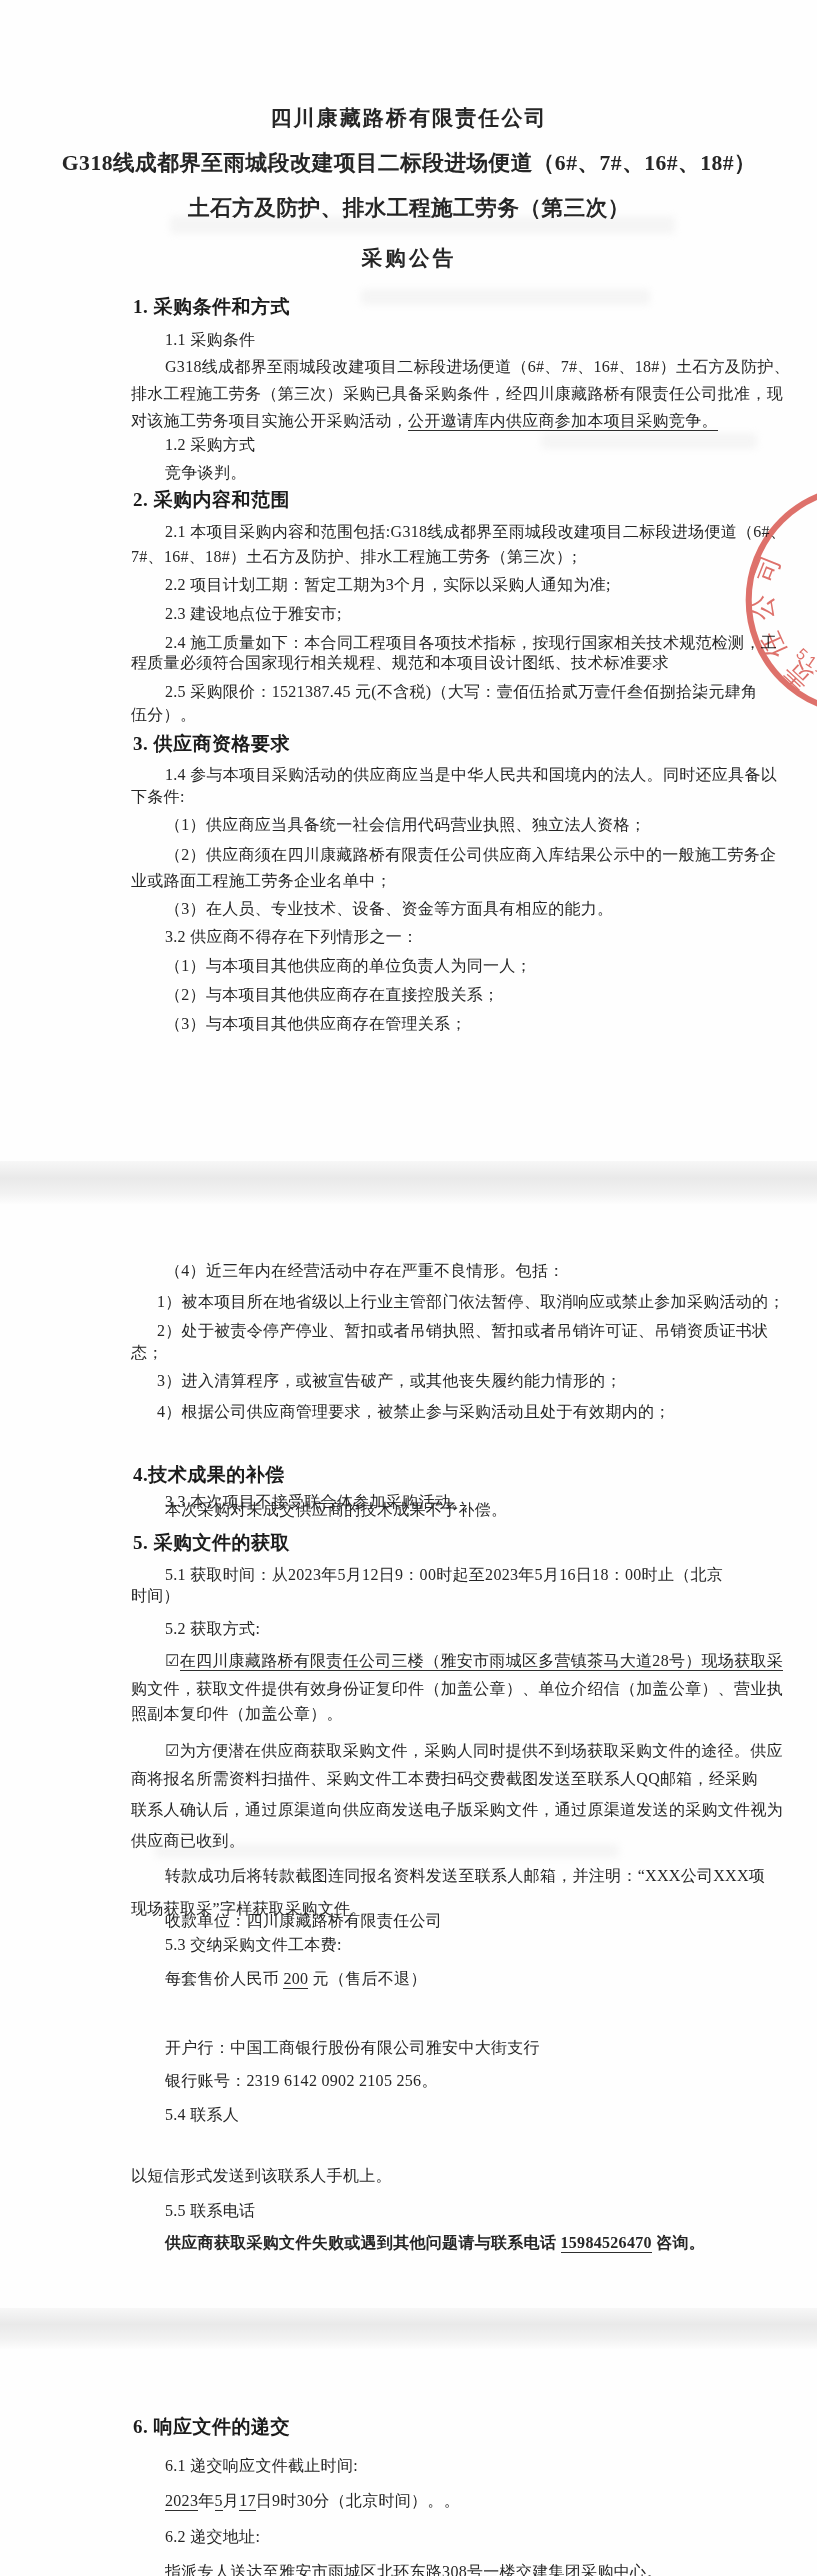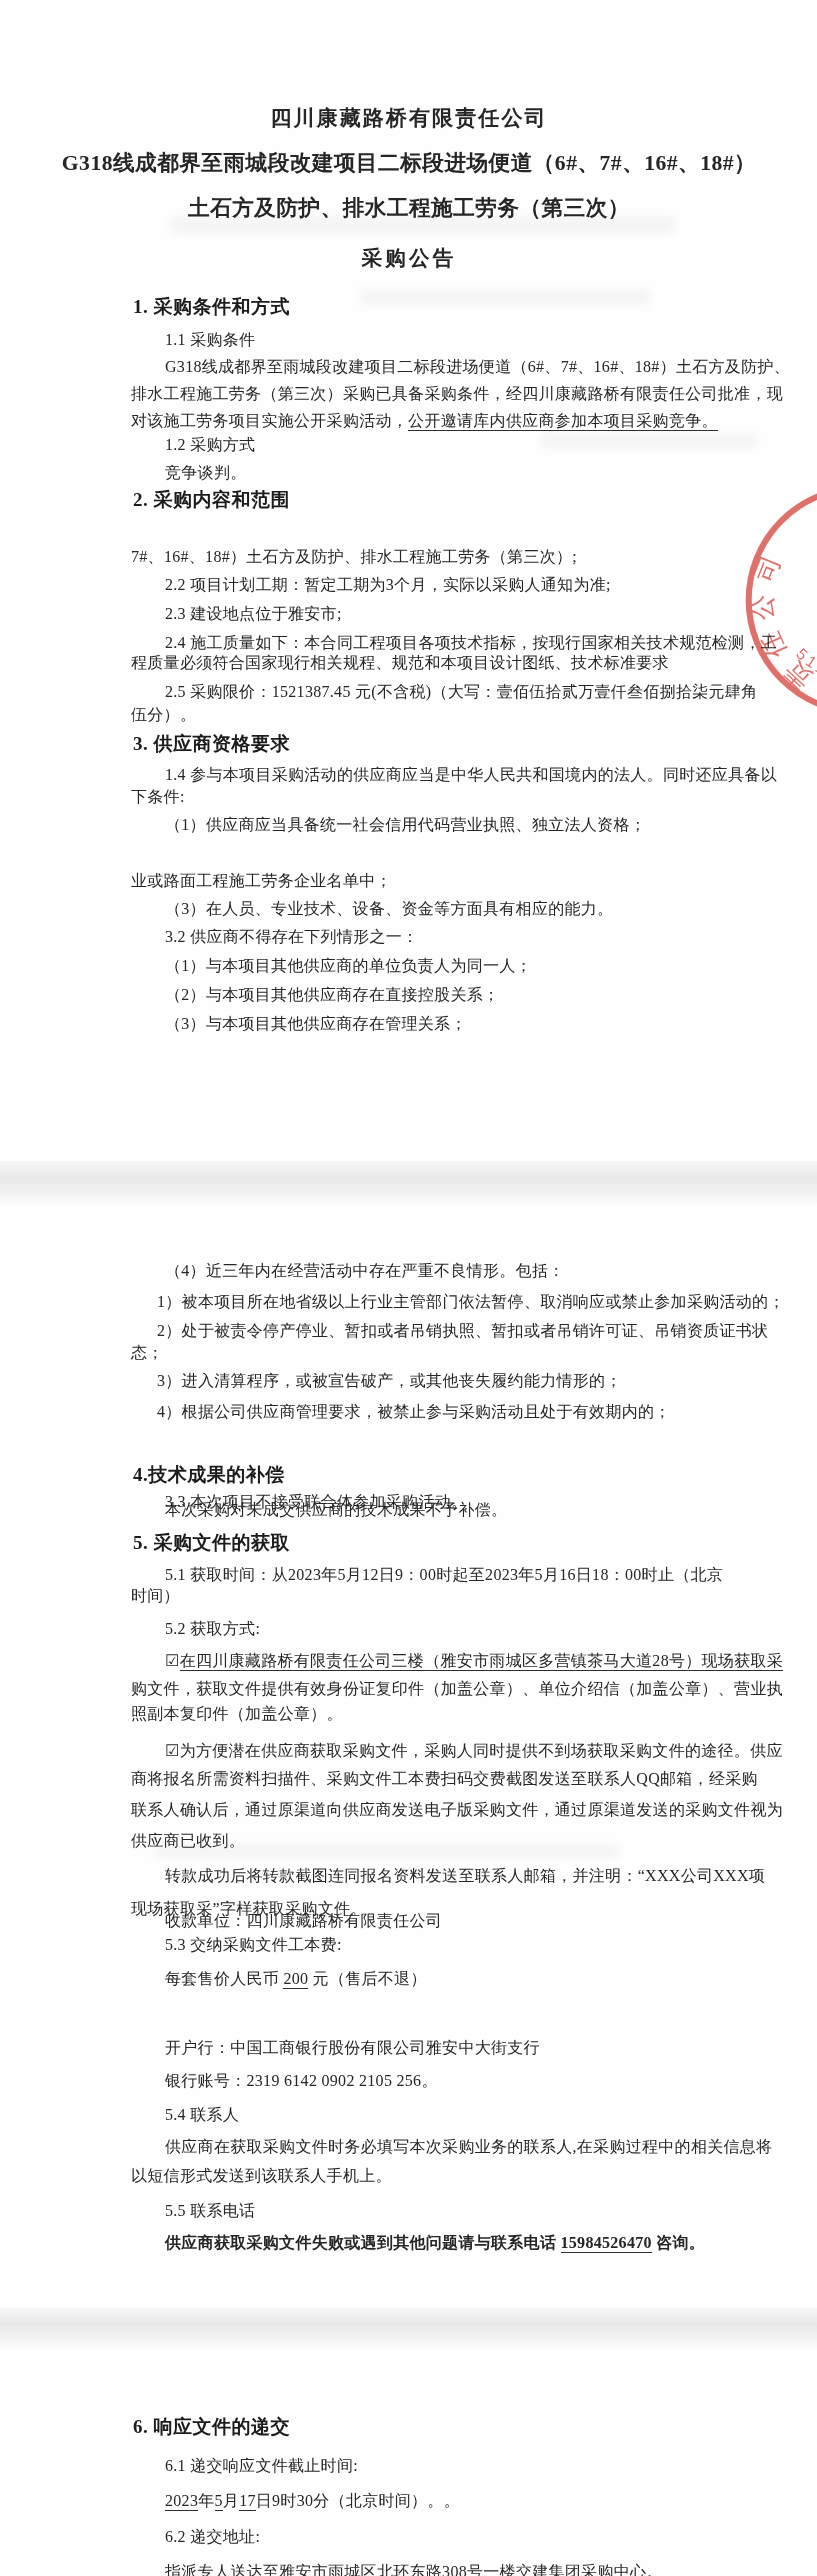--- a/index.html
+++ b/index.html
@@ -40,32 +40,34 @@
 
   <div class="line h" style="top:295px;">1. 采购条件和方式</div>
   <div class="line ind" style="top:330px;">1.1 采购条件</div>
   <div class="line ind" style="top:357px;">G318线成都界至雨城段改建项目二标段进场便道（6#、7#、16#、18#）土石方及防护、</div>
   <div class="line cont" style="top:411px;"><span>对该施工劳务项目实施公开采购活动，</span><span class="u">公开邀请库内供应商参加本项目采购竞争。</span></div>
   <div class="line cont" style="top:384px;">排水工程施工劳务（第三次）采购已具备采购条件，经四川康藏路桥有限责任公司批准，现</div>
   <div class="line ind" style="top:435px;">1.2 采购方式</div>
   <div class="line ind" style="top:463px;">竞争谈判。</div>
 
   <div class="line h" style="top:488px;">2. 采购内容和范围</div>
+  <div class="line ind" style="top:522px;">2.1 本项目采购内容和范围包括:G318线成都界至雨城段改建项目二标段进场便道（6#、</div>
   <div class="line cont" style="top:547px;">7#、16#、18#）土石方及防护、排水工程施工劳务（第三次）;</div>
   <div class="line ind" style="top:575px;">2.2 项目计划工期：暂定工期为3个月，实际以采购人通知为准;</div>
   <div class="line ind" style="top:604px;">2.3 建设地点位于雅安市;</div>
   <div class="line ind" style="top:633px;">2.4 施工质量如下：本合同工程项目各项技术指标，按现行国家相关技术规范检测，工</div>
   <div class="line cont" style="top:653px;">程质量必须符合国家现行相关规程、规范和本项目设计图纸、技术标准要求</div>
   <div class="line ind" style="top:682px;">2.5 采购限价：1521387.45 元(不含税)（大写：壹佰伍拾贰万壹仟叁佰捌拾柒元肆角</div>
   <div class="line cont" style="top:705px;">伍分）。</div>
 
   <div class="line h" style="top:732px;">3. 供应商资格要求</div>
   <div class="line ind" style="top:765px;">1.4 参与本项目采购活动的供应商应当是中华人民共和国境内的法人。同时还应具备以</div>
   <div class="line cont" style="top:787px;">下条件:</div>
   <div class="line ind" style="top:815px;">（1）供应商应当具备统一社会信用代码营业执照、独立法人资格；</div>
+  <div class="line ind" style="top:845px;">（2）供应商须在四川康藏路桥有限责任公司供应商入库结果公示中的一般施工劳务企</div>
   <div class="line cont" style="top:871px;">业或路面工程施工劳务企业名单中；</div>
   <div class="line ind" style="top:899px;">（3）在人员、专业技术、设备、资金等方面具有相应的能力。</div>
   <div class="line ind" style="top:927px;">3.2 供应商不得存在下列情形之一：</div>
   <div class="line ind" style="top:956px;">（1）与本项目其他供应商的单位负责人为同一人；</div>
   <div class="line ind" style="top:985px;">（2）与本项目其他供应商存在直接控股关系；</div>
   <div class="line ind" style="top:1014px;">（3）与本项目其他供应商存在管理关系；</div>
 
   <div class="line ind" style="top:1261px;">（4）近三年内在经营活动中存在严重不良情形。包括：</div>
   <div class="line num" style="top:1292px;">1）被本项目所在地省级以上行业主管部门依法暂停、取消响应或禁止参加采购活动的；</div>
   <div class="line num" style="top:1321px;">2）处于被责令停产停业、暂扣或者吊销执照、暂扣或者吊销许可证、吊销资质证书状</div>
@@ -89,21 +91,20 @@
   <div class="line cont" style="top:1800px;">联系人确认后，通过原渠道向供应商发送电子版采购文件，通过原渠道发送的采购文件视为</div>
   <div class="line cont" style="top:1831px;">供应商已收到。</div>
   <div class="line ind" style="top:1866px;">转款成功后将转款截图连同报名资料发送至联系人邮箱，并注明：“XXX公司XXX项</div>
   <div class="line cont" style="top:1899px;">现场获取采”字样获取采购文件。</div>
   <div class="line ind" style="top:1935px;">5.3 交纳采购文件工本费:</div>
   <div class="line ind" style="top:1969px;"><span>每套售价人民币 </span><span class="u">200</span><span> 元（售后不退）</span></div>
   <div class="line ind" style="top:1911px;">收款单位：四川康藏路桥有限责任公司</div>
   <div class="line ind" style="top:2038px;">开户行：中国工商银行股份有限公司雅安中大街支行</div>
   <div class="line ind" style="top:2071px;">银行账号：2319 6142 0902 2105 256。</div>
   <div class="line ind" style="top:2105px;">5.4 联系人</div>
-  <div class="line ind" style="top:2137px;">供应商在获取采购文件时务必填写本次采购业务的联系人,在采购过程中的相关信息将</div>
   <div class="line cont" style="top:2166px;">以短信形式发送到该联系人手机上。</div>
   <div class="line ind" style="top:2201px;">5.5 联系电话</div>
   <div class="line ind" style="top:2233px;font-weight:bold;"><span>供应商获取采购文件失败或遇到其他问题请与联系电话 </span><span class="u">15984526470</span><span> 咨询。</span></div>
 
   <div class="line h" style="top:2415px;">6. 响应文件的递交</div>
   <div class="line ind" style="top:2456px;">6.1 递交响应文件截止时间:</div>
   <div class="line ind" style="top:2491px;"><span class="u">2023</span><span>年</span><span class="u">5</span><span>月</span><span class="u">17</span><span>日9时30分（北京时间）。。</span></div>
   <div class="line ind" style="top:2527px;">6.2 递交地址:</div>
   <div class="line ind" style="top:2562px;"><span>指派专人送达至</span><span class="u">雅安市雨城区北环东路308号一楼交建集团采购中心。</span></div>
 

